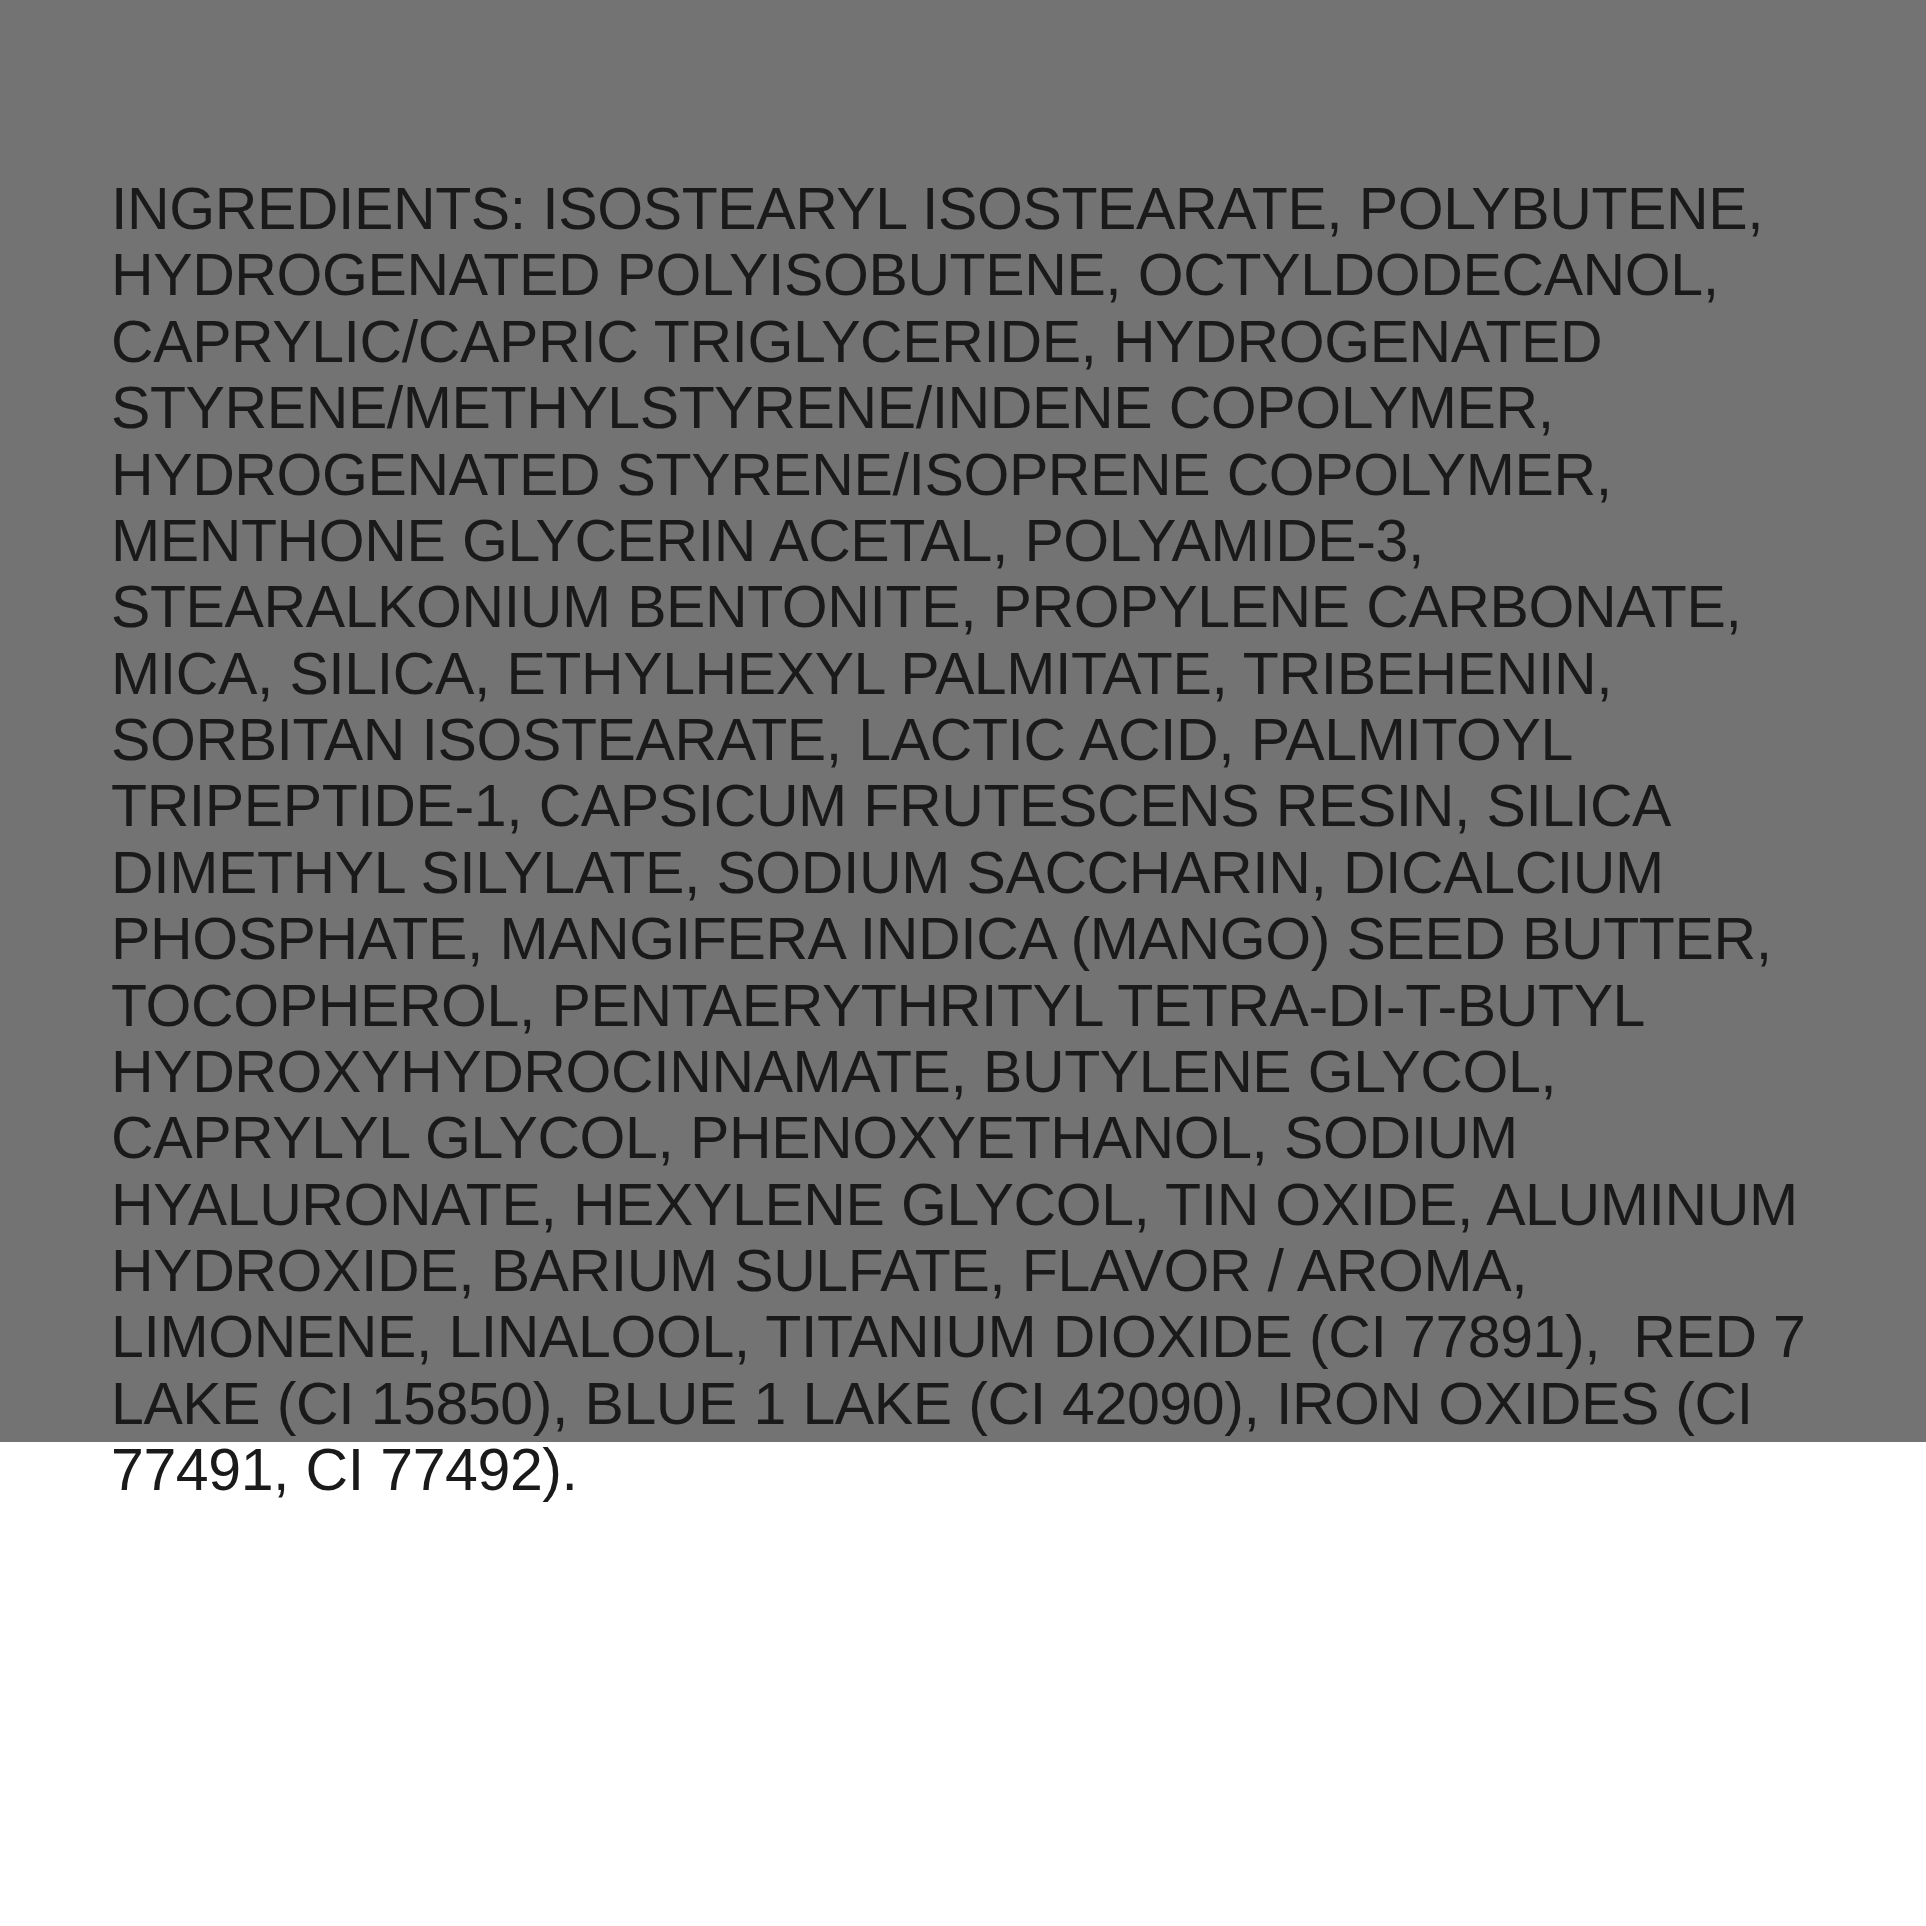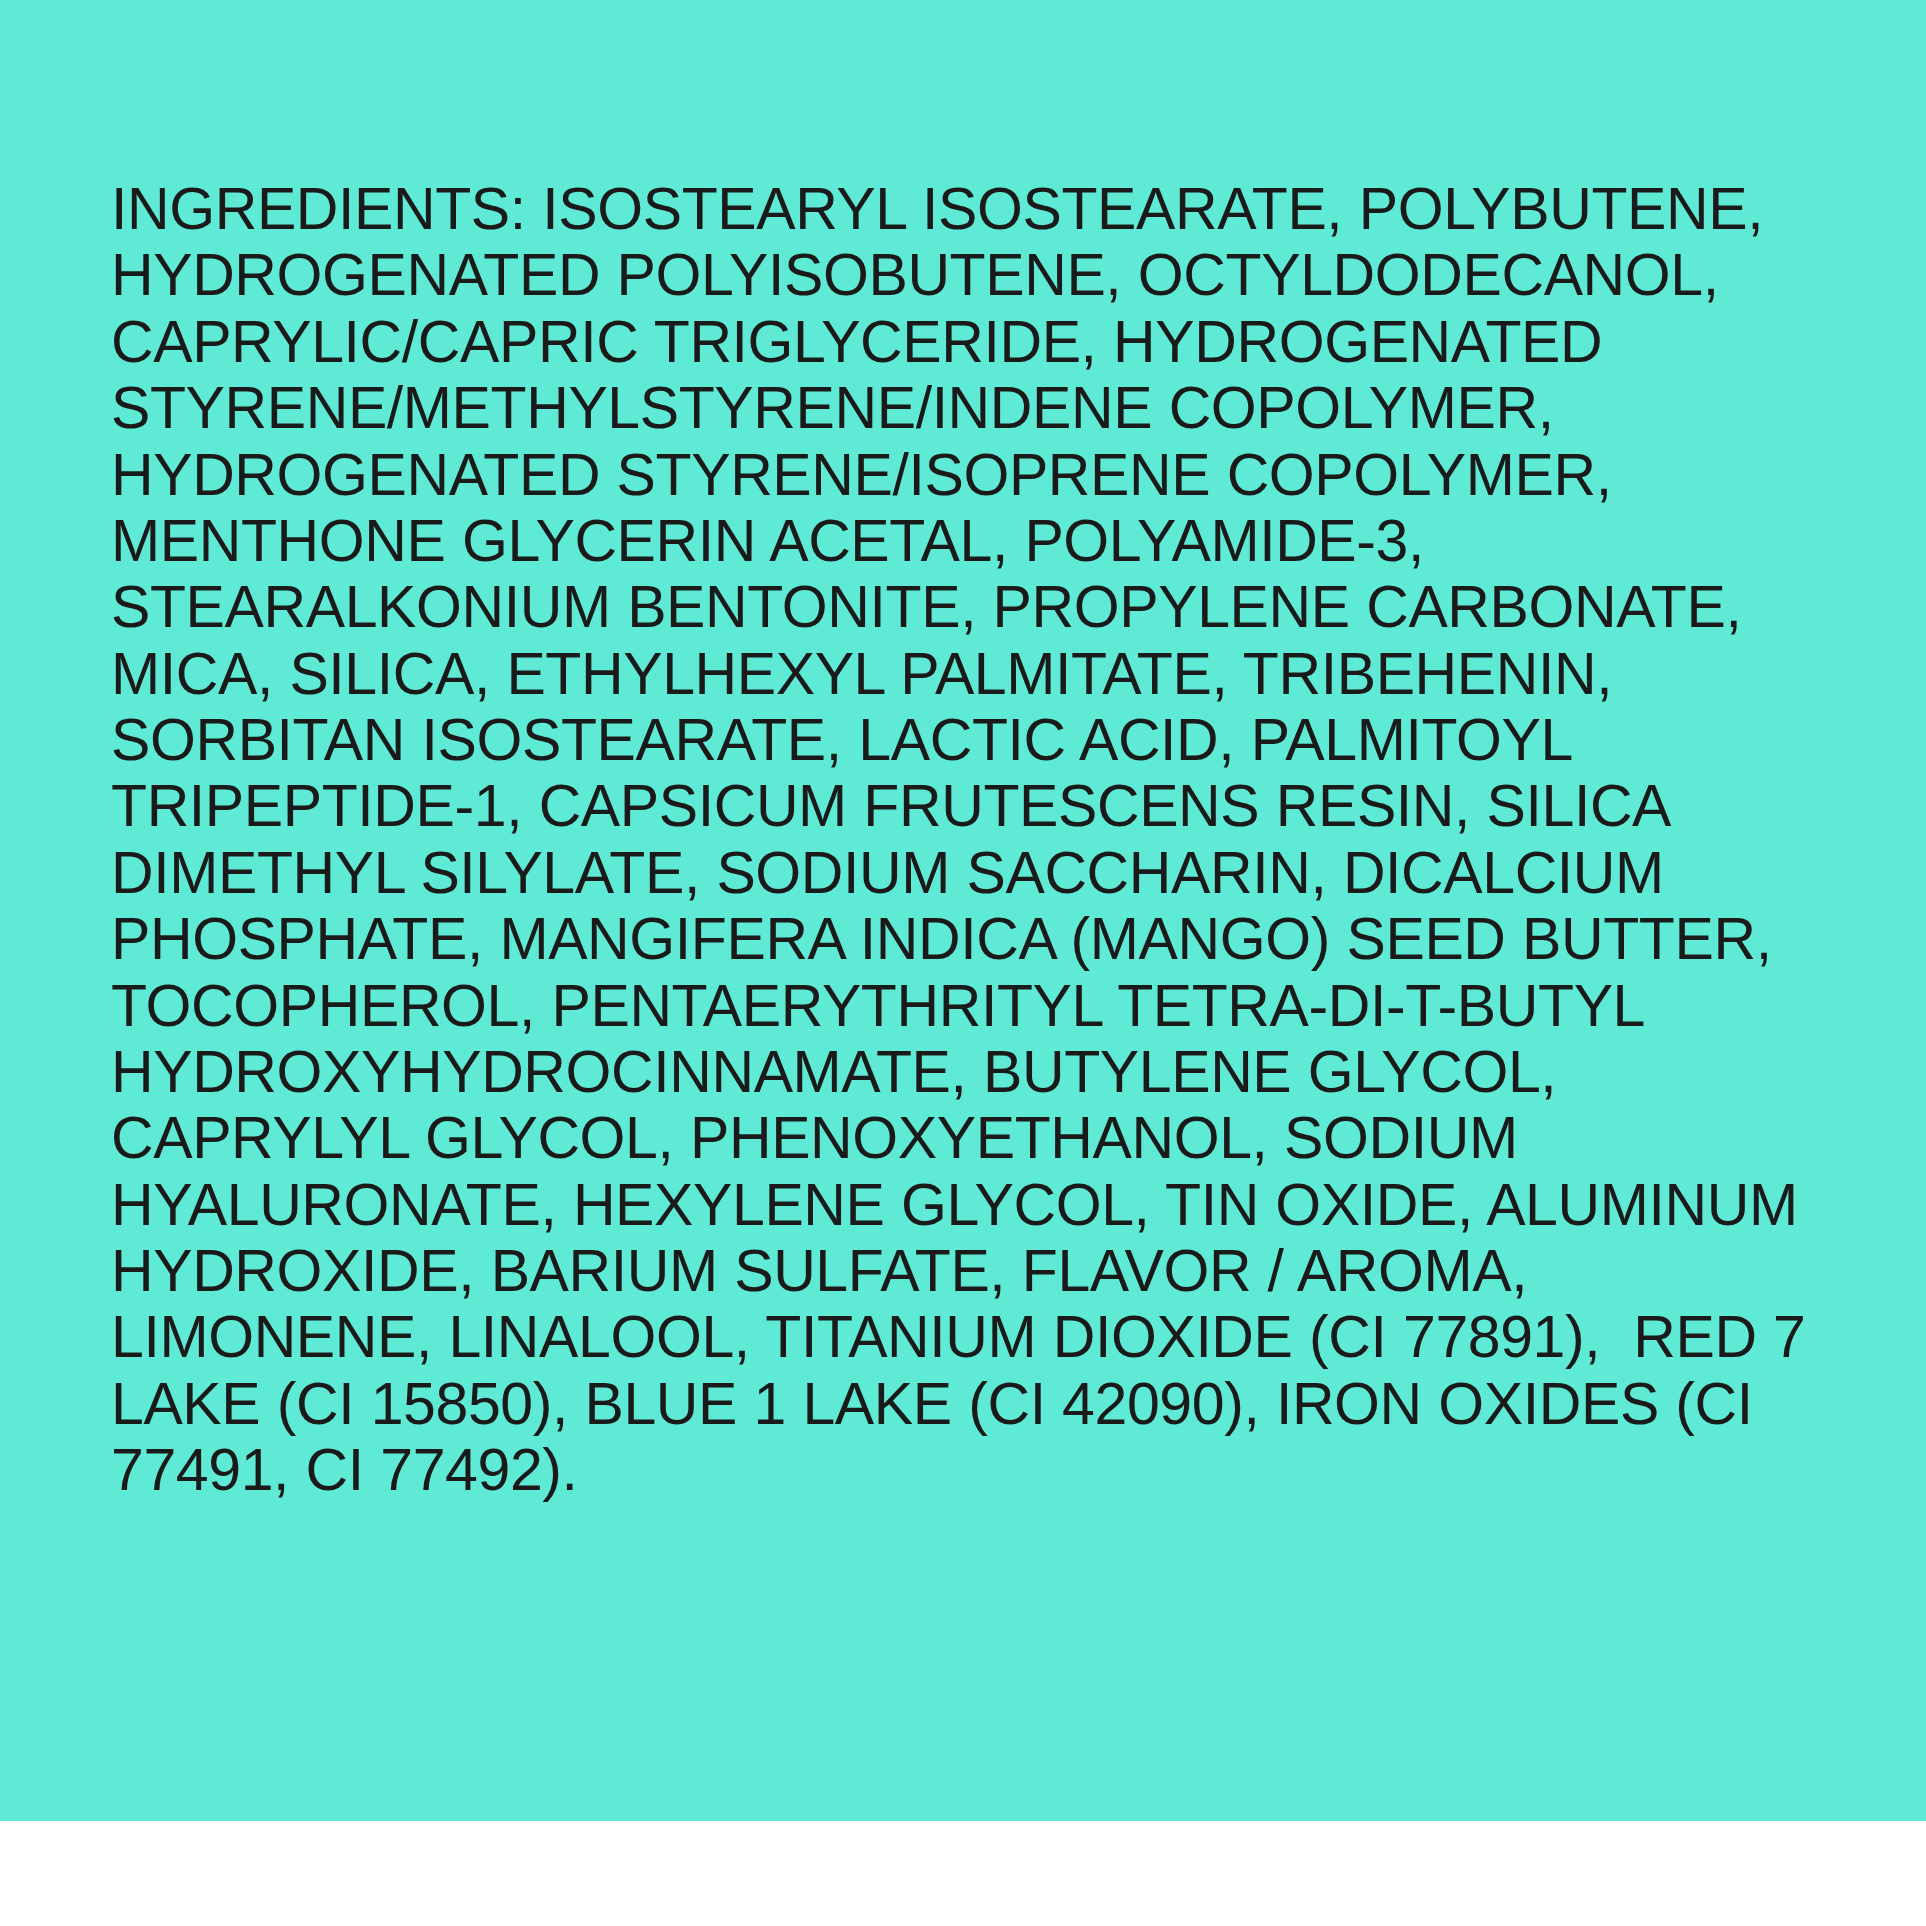--- a/index.html
+++ b/index.html
@@ -10,22 +10,22 @@
   body {
     width: 1927px;
     height: 1927px;
     font-family: "Liberation Sans", sans-serif;
     color: #1a1a1a;
     overflow: hidden;
   }
   .page {
     position: relative;
     width: 1927px;
-    height: 1821px;
-    background: #5eead4;
+    height: 1442px;
+    background: #737373;
     box-sizing: border-box;
     padding: 117px 119px 0 111px;
   }
   .ingredients-block {
     font-size: 59px;
     line-height: 1.125;
     letter-spacing: -0.4px;
     font-weight: 400;
     color: #1a1a1a;
     text-align: left;

